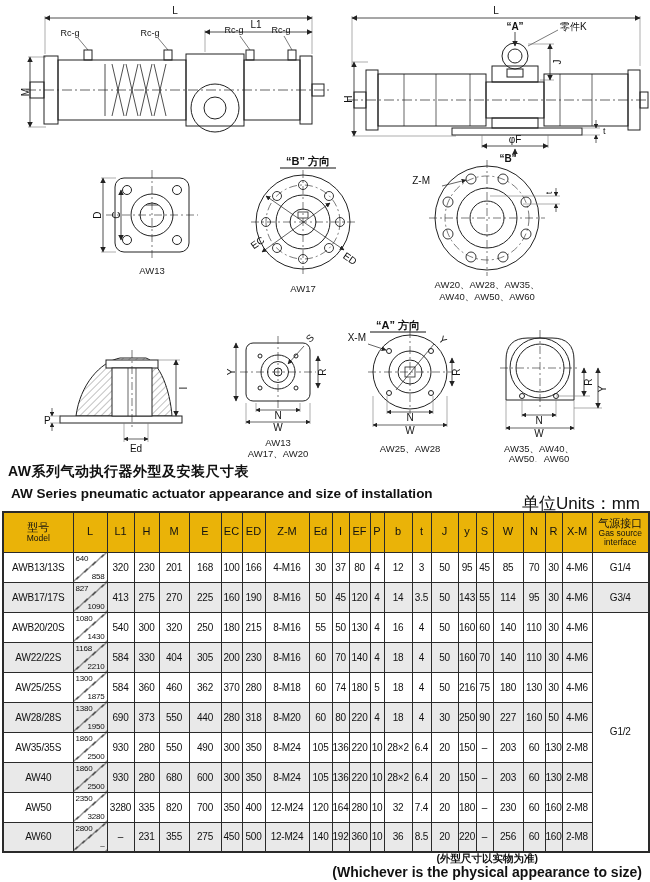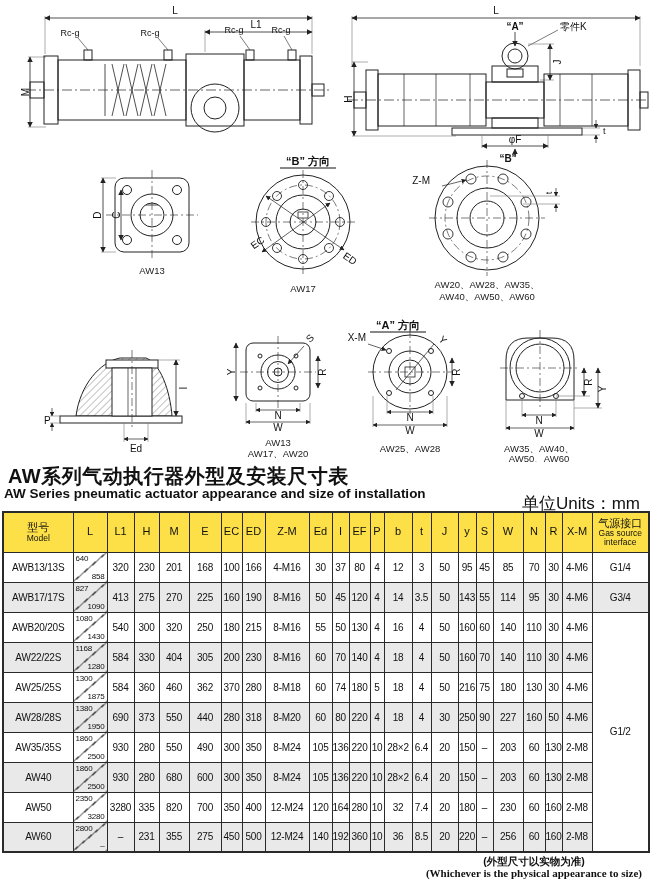--- a/index.html
+++ b/index.html
@@ -10,54 +10,54 @@
     margin:0 auto;overflow:hidden;
   }
   
   #drawings{position:absolute;top:0;left:0;}
   svg text{fill:#111;}
   .dimtxt{font-size:10px;}
   .dimtxt-sm{font-size:9px;}
   .cap{font-size:9.5px;fill:#222;}
   .viewtitle{font-size:11px;font-weight:bold;}
   
-  #title-zh{position:absolute;left:8px;top:463px;font-size:20px;font-weight:bold;letter-spacing:.5px;}
-  #title-en{position:absolute;left:4px;top:486px;font-size:13.5px;font-weight:bold;}
+  #title-zh{position:absolute;left:8px;top:463px;font-size:14px;font-weight:bold;letter-spacing:.5px;}
+  #title-en{position:absolute;left:11px;top:486px;font-size:13.5px;font-weight:bold;}
   #units{position:absolute;right:10px;top:492px;font-size:17px;font-weight:normal;}
   
   #dim-table{
     position:absolute;left:2px;top:511px;width:646px;
     border-collapse:collapse;table-layout:fixed;
   }
   #dim-table th,#dim-table td{
     border:1px solid #2a2a2a;text-align:center;vertical-align:middle;
     padding:0;font-weight:normal;overflow:hidden;
   }
   #dim-table{border:2px solid #2a2a2a;}
-  #dim-table thead th{background:#fde047;height:40px;font-size:11px;line-height:1.05;}
+  #dim-table thead th{background:#eab308;height:40px;font-size:11px;line-height:1.05;}
   #dim-table td{height:30px;font-size:10px;letter-spacing:-0.2px;}
   #dim-table tbody tr:nth-child(even) td{background:#e9e9e9;}
   #dim-table tbody tr:nth-child(odd) td{background:#ffffff;}
   .h-zh{font-size:11px;}
   .h-en{font-size:8.5px;}
   td.model{font-size:10px;}
   td.diag{
     position:relative;
     background-image:linear-gradient(to bottom right,transparent calc(50% - 0.5px),#2a2a2a calc(50% - 0.5px),#2a2a2a calc(50% + 0.5px),transparent calc(50% + 0.5px)) !important;
     text-decoration:underline;
   }
   tr:nth-child(even) td.diag{background-color:#e9e9e9;}
   tr:nth-child(odd) td.diag{background-color:#ffffff;}
   td.diag .dtop{position:absolute;top:1px;left:2px;font-size:8px;}
   td.diag .dbot{position:absolute;bottom:1px;right:2px;font-size:8px;margin-left:20px;}
   td.gas{font-size:10.5px;}
   
   #footer{position:absolute;right:8px;bottom:2px;text-align:center;line-height:1.15;}
   #footer .f-zh{font-size:10.5px;font-weight:bold;}
-  #footer .f-en{font-size:11px;font-weight:bold;font-family:Liberation Serif, serif;}
+  #footer .f-en{font-size:14px;font-weight:bold;}
 </style>
 </head>
 <body>
 
 <div id="page">
 
   <svg id="drawings" width="650" height="462" viewBox="0 0 650 462">
     <defs>
       <marker id="ar" viewBox="0 0 10 10" refX="9" refY="5" markerWidth="7" markerHeight="7" orient="auto-start-reverse">
         <path d="M0,0L10,5L0,10z" fill="#222"></path>
@@ -537,21 +537,21 @@
           <td>140</td>
           <td>110</td>
           <td>30</td>
           <td>4-M6</td>
           <td class="gas" rowspan="8">G1/2</td>
         </tr>
         <tr>
           <td class="model">AW22/22S</td>
           <td class="diag">
             <span class="dtop">1168</span>
-            <span class="dbot">1280</span>
+            <span class="dbot">2210</span>
           </td>
           <td>584</td>
           <td>330</td>
           <td>404</td>
           <td>305</td>
           <td>200</td>
           <td>230</td>
           <td>8-M16</td>
           <td>60</td>
           <td>70</td>

